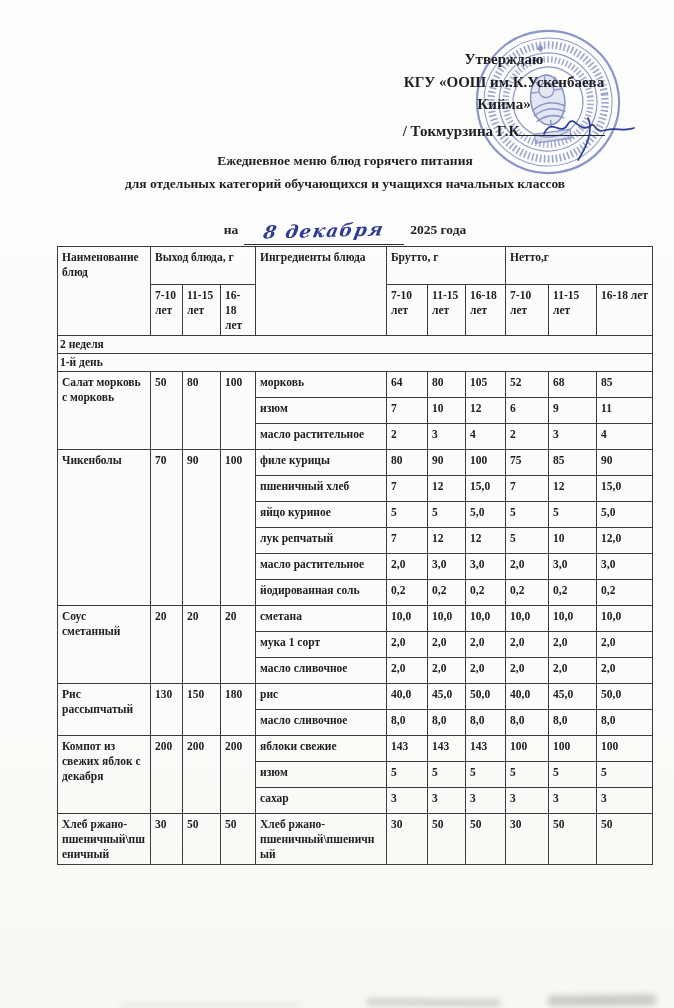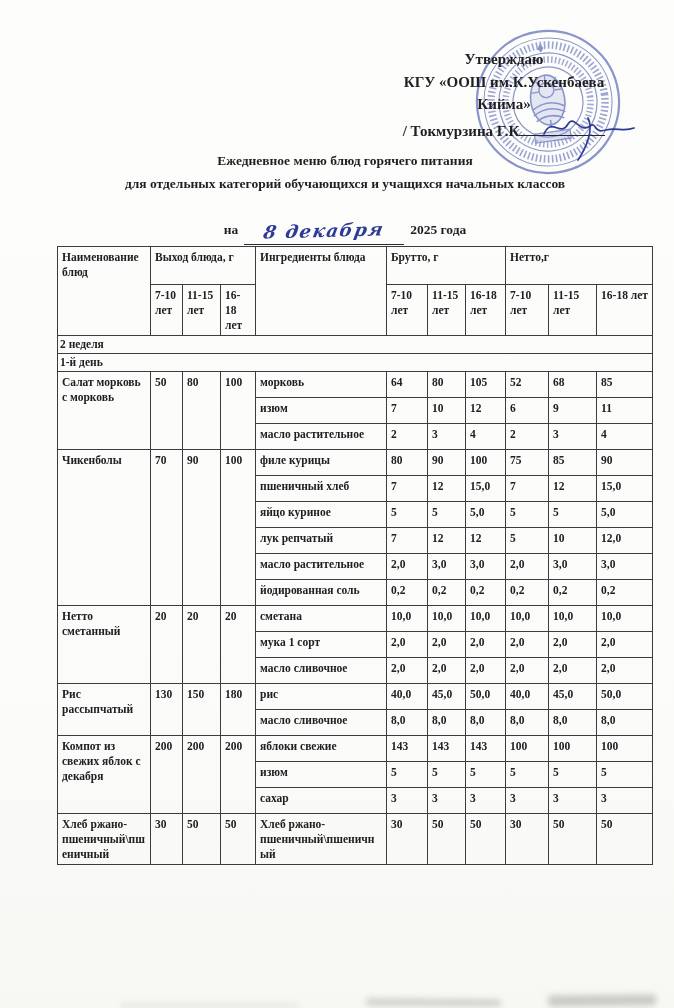--- a/index.html
+++ b/index.html
@@ -219,21 +219,21 @@
         <tr>
           <td>йодированная соль</td>
           <td>0,2</td>
           <td>0,2</td>
           <td>0,2</td>
           <td>0,2</td>
           <td>0,2</td>
           <td>0,2</td>
         </tr>
         <tr>
-          <td rowspan="3">Нетто сметанный</td>
+          <td rowspan="3">Соус сметанный</td>
           <td rowspan="3">20</td>
           <td rowspan="3">20</td>
           <td rowspan="3">20</td>
           <td>сметана</td>
           <td>10,0</td>
           <td>10,0</td>
           <td>10,0</td>
           <td>10,0</td>
           <td>10,0</td>
           <td>10,0</td>

